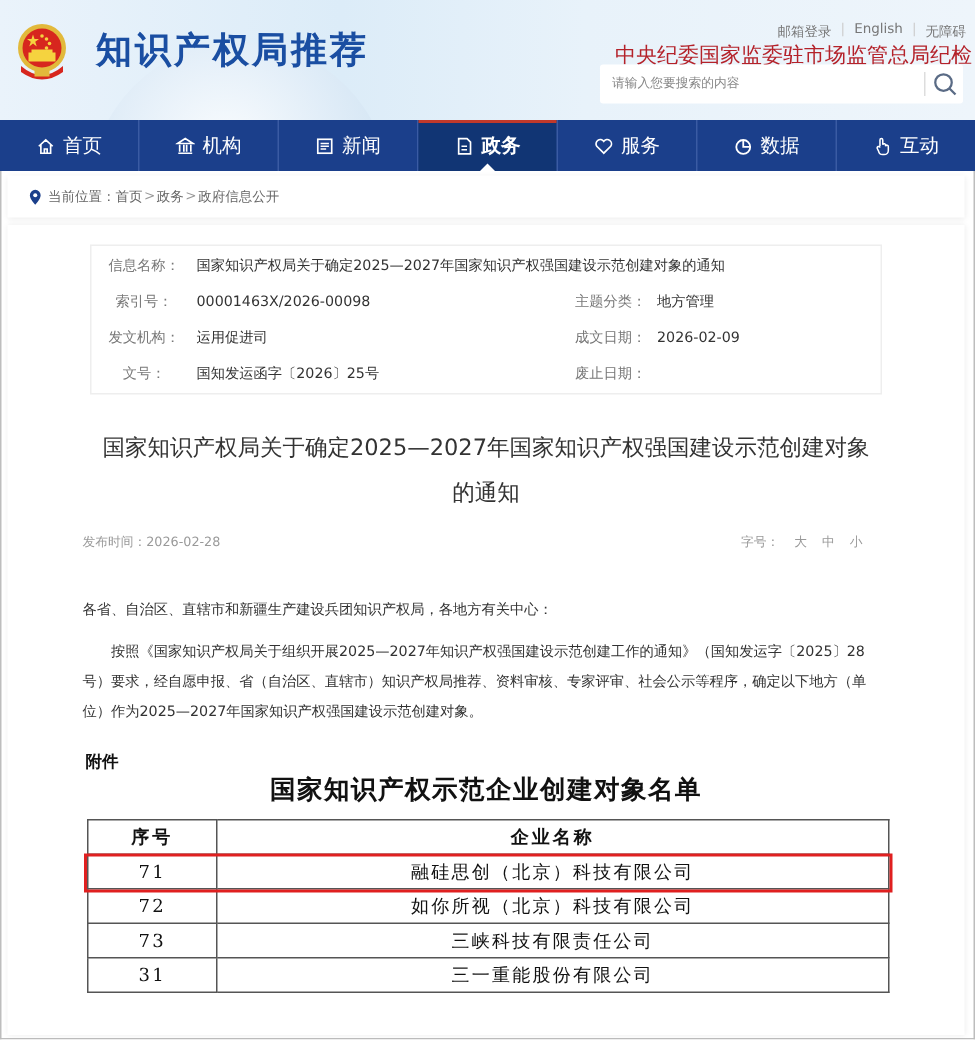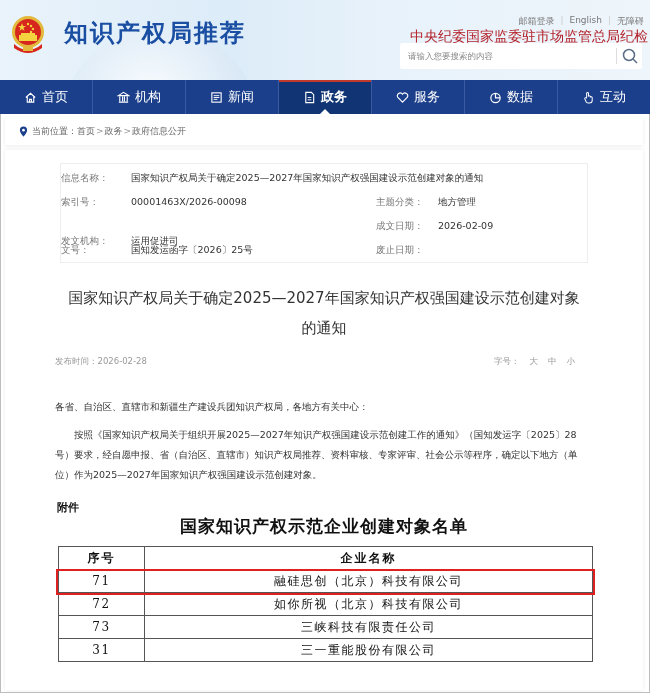--- a/index.html
+++ b/index.html
@@ -42,21 +42,21 @@
   .crumb-bar { position: absolute; left: 5px; top: 117px; width: 638px; height: 28px; background: #fff; box-shadow: 0 1px 4px rgba(0,0,0,.08); display: flex; align-items: center; padding-left: 14px; font-size: 9px; color: #666; }
   .crumb-bar svg { width: 9px; height: 11px; margin-right: 4px; }
   .crumb-bar a { color: #666; text-decoration: none; cursor: pointer; }
   .crumb-bar .gt { margin: 0 1px; color: #999; }
 
   
   .content { position: absolute; left: 5px; top: 150px; width: 638px; height: 540px; background: #fff; box-shadow: 0 0 4px rgba(0,0,0,.08); }
 
   .meta { position: absolute; left: 55px; top: 13px; width: 528px; height: 100px; border: 1px solid #eee; font-size: 9.5px; color: #333; }
   .meta .row { position: absolute; height: 14px; line-height: 14px; }
-  .meta .lab { color: #777; display: inline-block; text-align: left; }
+  .meta .lab { color: #777; display: inline-block; text-align: center; }
   .meta .l1 { left: 0; width: 70px; }
   .meta .l2 { width: 62px; }
 
   .title { position: absolute; left: 0; width: 638px; text-align: center; font-size: 15px; color: #333; line-height: 30px; }
   .pubrow { position: absolute; left: 50px; top: 206px; width: 520px; font-size: 8.5px; color: #999; }
   .pubrow .fontsize { position: absolute; right: 0; top: 0; display: flex; gap: 10px; }
   .pubrow .fontsize span[data-interactable="true"] { cursor: pointer; }
 
   .body-text { position: absolute; left: 50px; width: 540px; font-size: 9.5px; color: #333; line-height: 20px; }
   .indent { text-indent: 19px; }
@@ -180,21 +180,21 @@
   <div class="meta" data-interactable="false">
     <div class="row" style="top:7px;left:0;" data-interactable="false">
       <span class="lab l1" data-interactable="false">信息名称：</span><span data-interactable="false">国家知识产权局关于确定2025—2027年国家知识产权强国建设示范创建对象的通知</span>
     </div>
     <div class="row" style="top:31px;left:0;" data-interactable="false">
       <span class="lab l1" data-interactable="false">索引号：</span><span data-interactable="false">00001463X/2026-00098</span>
     </div>
     <div class="row" style="top:31px;left:315px;" data-interactable="false">
       <span class="lab l2" data-interactable="false">主题分类：</span><span data-interactable="false">地方管理</span>
     </div>
-    <div class="row" style="top:55px;left:0;margin-top:15px;" data-interactable="false">
+    <div class="row" style="top:55px;left:0;" data-interactable="false">
       <span class="lab l1" data-interactable="false">发文机构：</span><span data-interactable="false">运用促进司</span>
     </div>
     <div class="row" style="top:55px;left:315px;" data-interactable="false">
       <span class="lab l2" data-interactable="false">成文日期：</span><span data-interactable="false">2026-02-09</span>
     </div>
     <div class="row" style="top:79px;left:0;" data-interactable="false">
       <span class="lab l1" data-interactable="false">文号：</span><span data-interactable="false">国知发运函字〔2026〕25号</span>
     </div>
     <div class="row" style="top:79px;left:315px;" data-interactable="false">
       <span class="lab l2" data-interactable="false">废止日期：</span><span data-interactable="false"></span>

